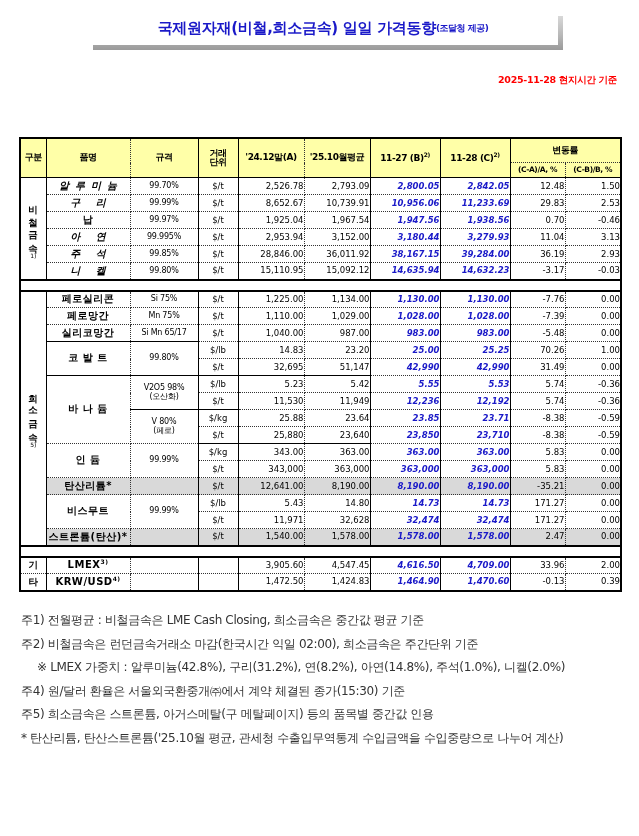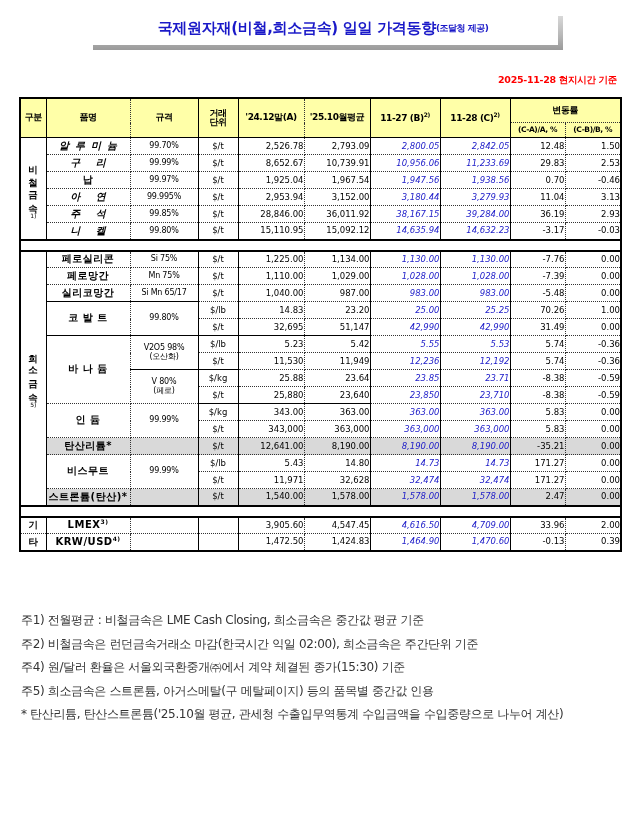--- a/index.html
+++ b/index.html
@@ -80,20 +80,21 @@
     position: absolute;
     left: 19px;
     top: 97px;
     width: 601px;
   }
   table.main {
     border-collapse: collapse;
     table-layout: fixed;
     width: 601px;
     font-size: 8.5px;
+    margin-top: 40px;
   }
   table.main td, table.main th {
     padding: 0;
     margin: 0;
     vertical-align: middle;
     line-height: 1.05;
   }
 
   
   .ob-l { border-left: 2px solid #000; }
@@ -158,21 +159,21 @@
     text-align: center;
     font-size: 8.5px;
   }
   td.num {
     text-align: right;
     padding-right: 5px;
     font-size: 8.5px;
   }
   td.num.blue {
     color: #1a19c8;
-    font-weight: normal;
+    font-weight: bold;
     font-style: italic;
   }
   tr.row { height: 17px; }
   tr.gray td { background: #d9d9d9; }
 
   
   tr.gap td {
     height: 9px;
     background: #ffffff;
     border-left: 2px solid #000;
@@ -518,16 +519,17 @@
     <td class="num sep-dot-r ob-b">-0.13</td>
     <td class="num ob-r ob-b">0.39</td>
   </tr>
 </tbody>
     </table>
 </div>
 
 <div class="notes">
   <p class="nline">주1) 전월평균 : 비철금속은 LME Cash Closing, 희소금속은 중간값 평균 기준</p>
   <p class="nline">주2) 비철금속은 런던금속거래소 마감(한국시간 익일 02:00), 희소금속은 주간단위 기준</p>
+  <p class="nline indent">※ LMEX 가중치 : 알루미늄(42.8%), 구리(31.2%), 연(8.2%), 아연(14.8%), 주석(1.0%), 니켈(2.0%)</p>
   <p class="nline">주4) 원/달러 환율은 서울외국환중개㈜에서 계약 체결된 종가(15:30) 기준</p>
   <p class="nline">주5)  희소금속은 스트론튬, 아거스메탈(구 메탈페이지) 등의 품목별 중간값 인용</p>
   <p class="nline">* 탄산리튬, 탄산스트론튬('25.10월 평균, 관세청 수출입무역통계 수입금액을 수입중량으로 나누어 계산)</p>
 </div>
 
 </body></html>

